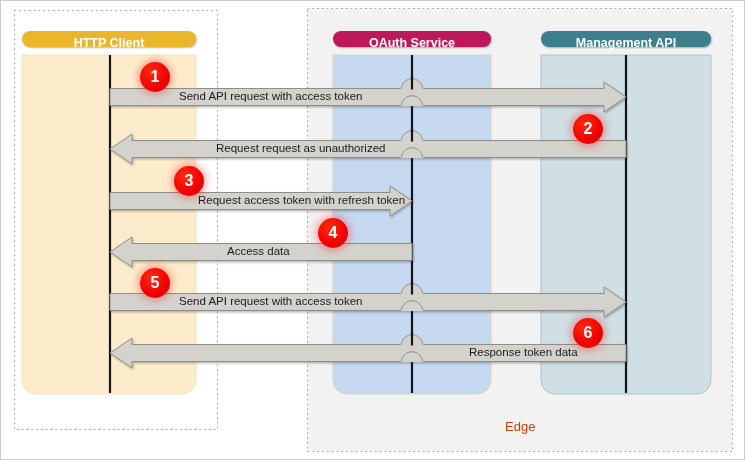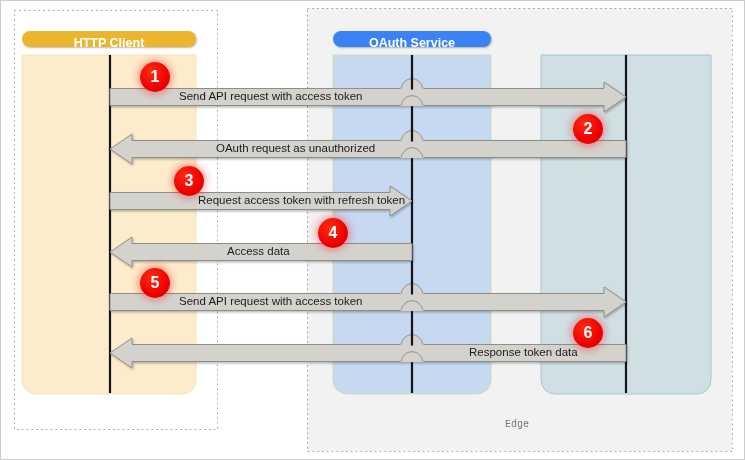--- a/index.html
+++ b/index.html
@@ -49,23 +49,23 @@
     font-size:12.5px;
     font-weight:bold;
     color:#ffffff;
     border-radius:8px;
     font-family:"Liberation Sans", sans-serif;
     box-shadow:1px 1px 2px rgba(0,0,0,0.28);
   }
   .edge-label{
     position:absolute;
     z-index:25;
-    font-size:10px;
-    color:#737373;
-    font-family:Liberation Mono, monospace;
+    font-size:13px;
+    color:#c2410c;
+    font-family:Liberation Sans, sans-serif;
   }
 </style>
 </head>
 <body>
 
 <div id="stage">
     <svg width="745" height="460" viewBox="0 0 745 460">
       <defs>
         <filter id="arrShadow" x="-20%" y="-60%" width="160%" height="260%">
           <feDropShadow dx="1" dy="1.4" stdDeviation="0.8" flood-color="#000000" flood-opacity="0.28"></feDropShadow>
@@ -119,24 +119,25 @@
       </g>
       <g>
         <path d="M626 344.5 H132 V338 L110 353 L132 368 V361.5 H626 Z" fill="#d4d2cd" stroke="#8f8d88" stroke-width="1" stroke-linejoin="miter" filter="url(#arrShadow)"></path>
         <rect x="400.5" y="343.9" width="23" height="18.2" fill="#d4d2cd" stroke="none"></rect>
         <path d="M401 344.5 C404 331.5 420 331.5 423 344.5" fill="#d4d2cd" stroke="#8f8d88" stroke-width="1"></path>
         <path d="M401 361.5 C404 348.5 420 348.5 423 361.5" fill="#d4d2cd" stroke="#8f8d88" stroke-width="1"></path>
         <line x1="412" y1="332.5" x2="412" y2="345.5" stroke="#14141e" stroke-width="2.2"></line>
       </g>
     </svg>
     <div class="hdr" style="left: 22px; top: 31px; width: 174px; background: rgb(236, 182, 44);">HTTP Client</div>
-    <div class="hdr" style="left: 333px; top: 31px; width: 158px; background: #3b82f6;">OAuth Service</div>
+    <div class="hdr" style="left: 333px; top: 31px; width: 158px; background: #be185d;">OAuth Service</div>
+    <div class="hdr" style="left: 541px; top: 31px; width: 170px; background: rgb(62, 127, 141);">Management API</div>
     <div class="msg-label" style="top: 90px; left: 179px;">Send API request with access token</div>
     <div class="badge" style="left: 140px; top: 62px;">1</div>
-    <div class="msg-label" style="top: 142px; left: 216px;">OAuth request as unauthorized</div>
+    <div class="msg-label" style="top: 142px; left: 216px;">Request request as unauthorized</div>
     <div class="badge" style="left: 573px; top: 114px;">2</div>
     <div class="msg-label" style="top: 194px; left: 158px; margin-left: 40px;">Request access token with refresh token</div>
     <div class="badge" style="left: 174px; top: 166px;">3</div>
     <div class="msg-label" style="top: 245px; left: 227px;">Access data</div>
     <div class="badge" style="left: 318px; top: 218px;">4</div>
     <div class="msg-label" style="top: 295px; left: 179px;">Send API request with access token</div>
     <div class="badge" style="left: 140px; top: 268px;">5</div>
     <div class="msg-label" style="top: 346px; left: 469px;">Response token data</div>
     <div class="badge" style="left: 573px; top: 318px;">6</div>
     <div class="edge-label" style="left: 505px; top: 419px;">Edge</div>

